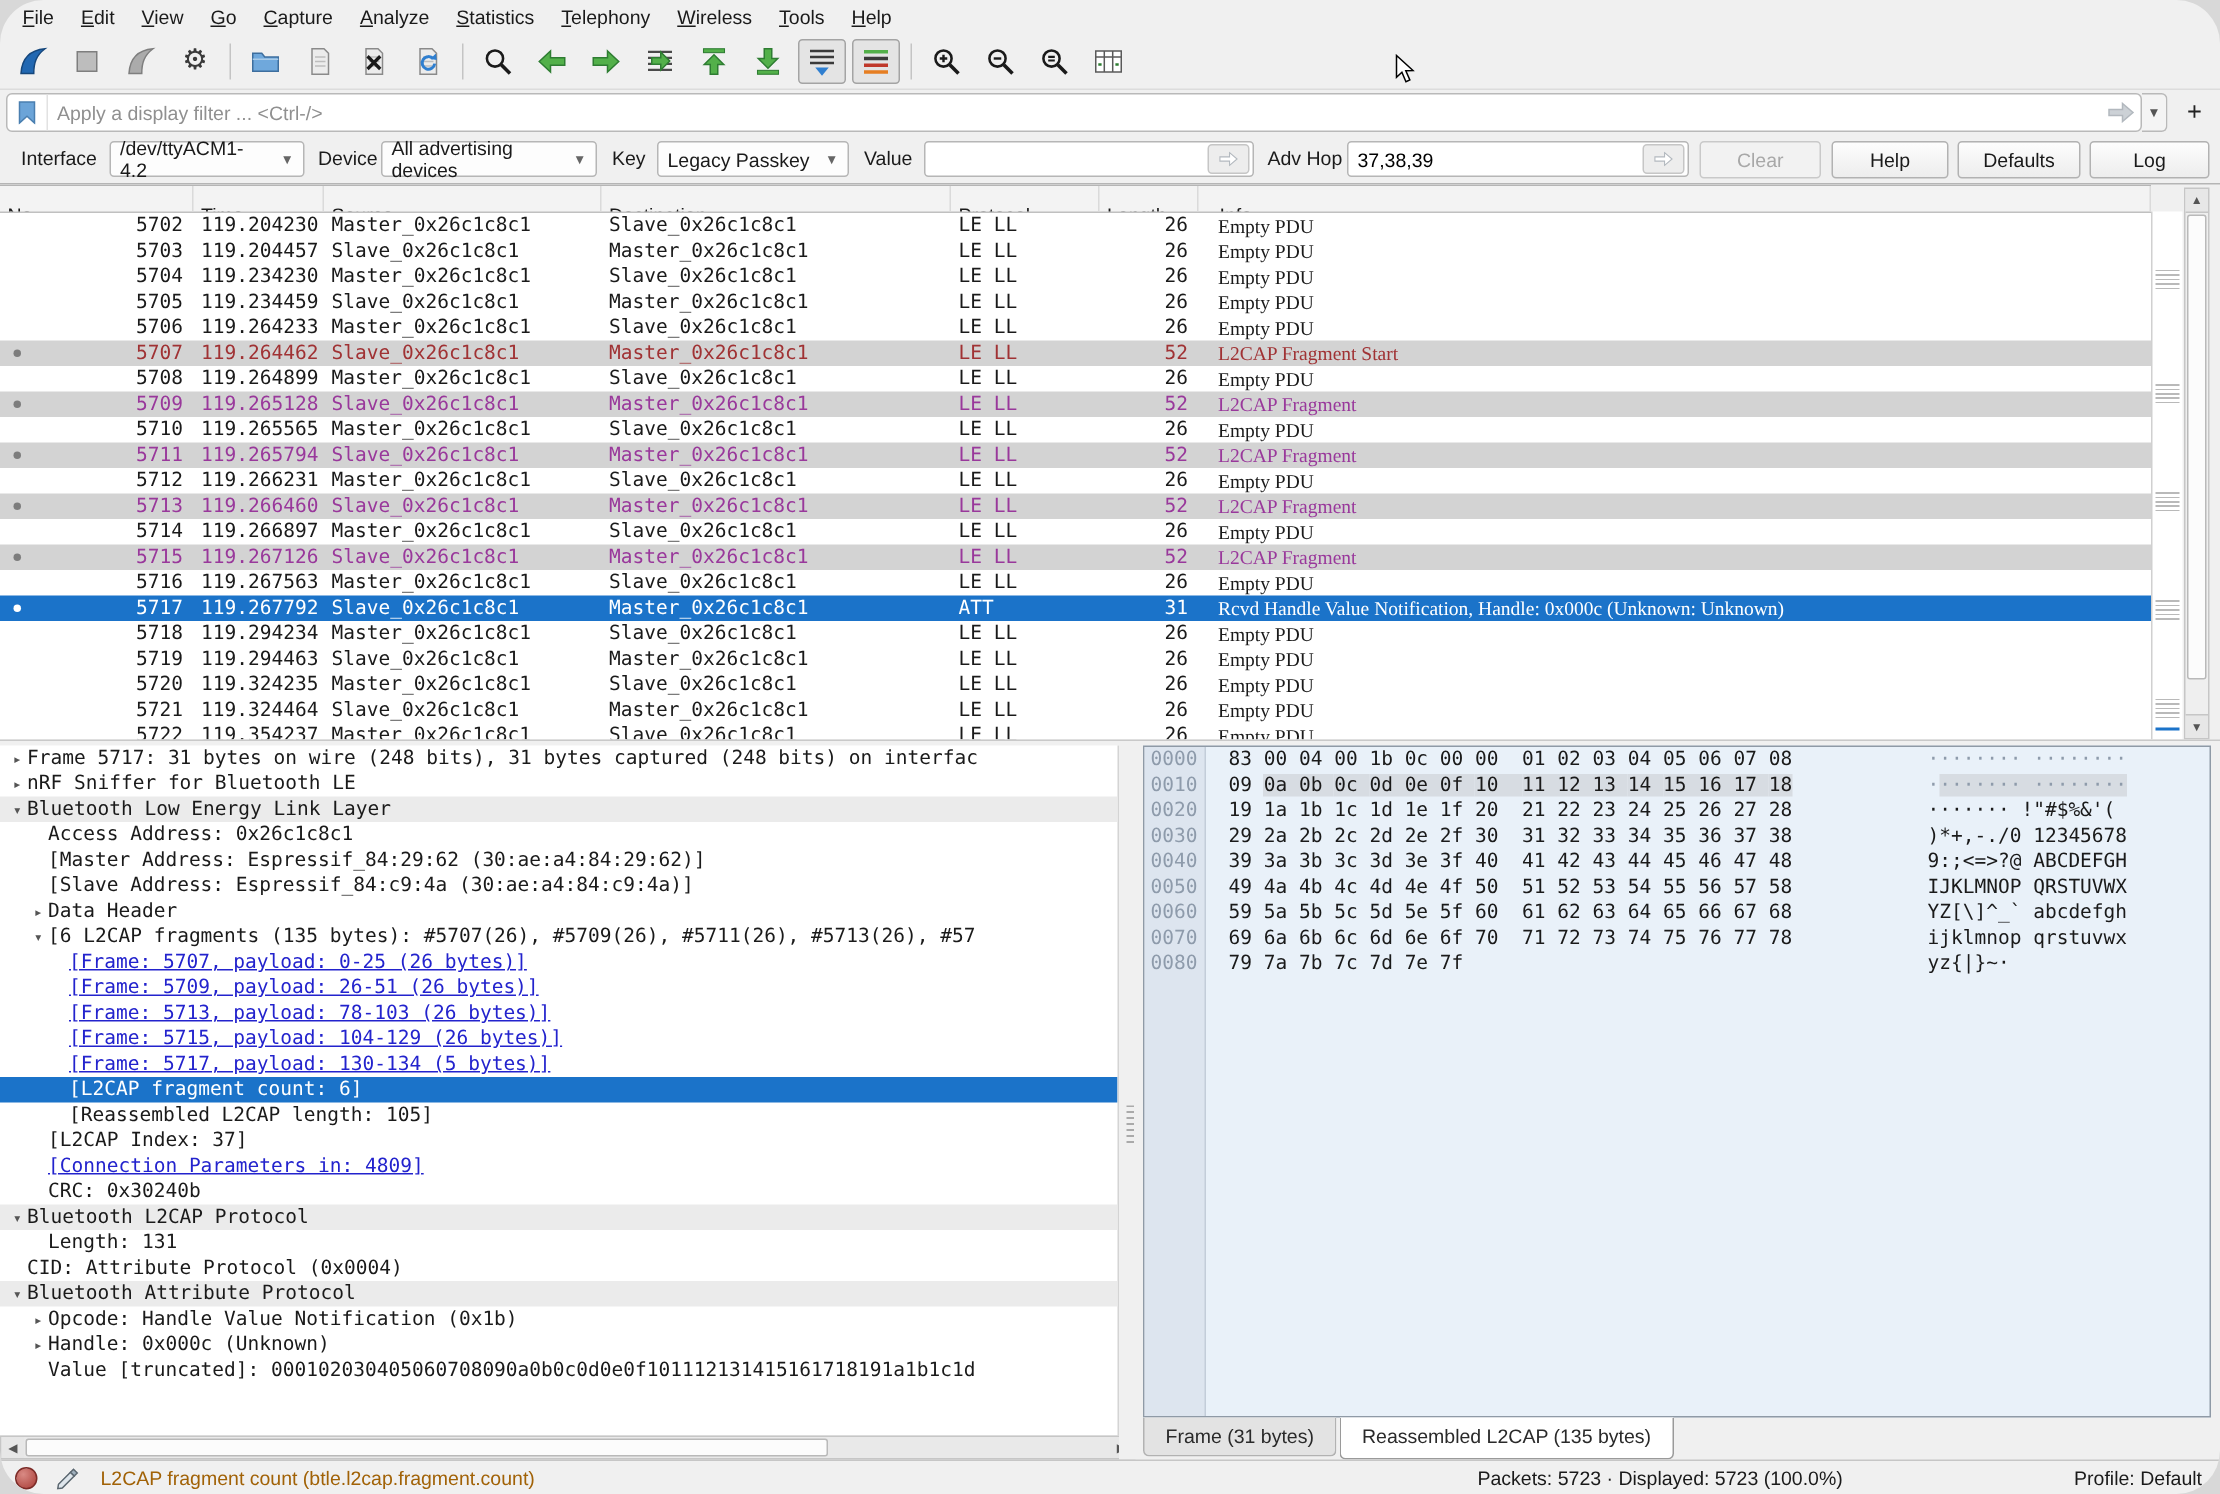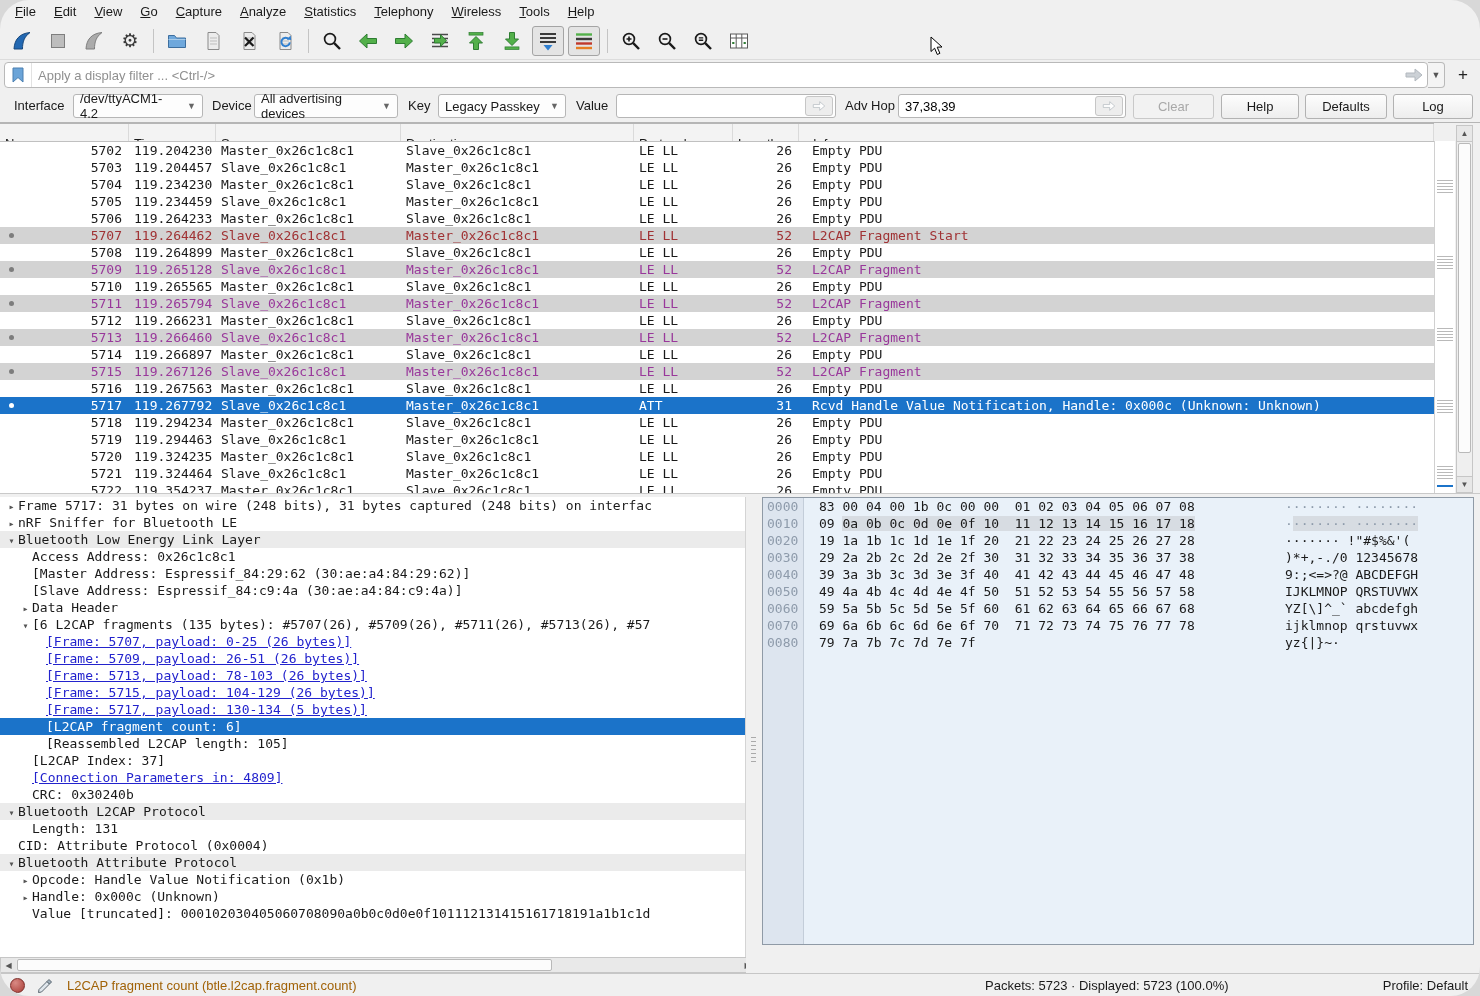--- a/index.html
+++ b/index.html
@@ -43,21 +43,21 @@
 
   
   #plist{position:absolute;left:0;top:123px;width:1434px;height:370px;background:#fff;border-top:1px solid #b5b5b5;box-sizing:border-box;}
   #plist-header{position:absolute;left:0;top:0;width:100%;height:18px;background:#f3f3f3;border-bottom:1px solid #c0c0c0;display:flex;box-sizing:border-box;}
   .hcell{border-right:1px solid #dadada;box-sizing:border-box;padding:12px 0 0 5px;white-space:nowrap;overflow:hidden;color:#1a1a1a;}
   #plist-rows{position:absolute;left:0;top:18px;width:100%;height:351px;overflow:hidden;}
   .prow{display:flex;height:17px;line-height:17px;font-size:13px;white-space:nowrap;position:relative;}
   .pcell{box-sizing:border-box;overflow:hidden;white-space:pre;}
   .prow .c-no{text-align:right;padding-right:7px;}
   .prow .c-len{text-align:right;padding-right:7px;}
-  .prow .c-info{padding-left:13px;flex:1;}
+  .prow .c-info{padding-left:13px;flex:1;font-family:Liberation Serif, serif;}
   .prow .c-src,.prow .c-dst,.prow .c-proto{padding-left:5px;}
   .prow.fragstart{background:#d3d3d3;color:#a03234;}
   .prow.frag{background:#d3d3d3;color:#99389b;}
   .prow.selected{background:#1b73c9;color:#fff;}
   .rowdot{position:absolute;left:9px;top:6px;width:5px;height:5px;border-radius:50%;background:#7d7d7d;}
   .prow.selected .rowdot{background:#fff;}
 
   
   #pl-minimap{position:absolute;left:1434px;top:141px;width:21px;height:352px;background:#fff;border-left:1px solid #d0d0d0;box-sizing:border-box;}
   .mm-group{position:absolute;left:2px;right:2px;height:14px;background:repeating-linear-gradient(#b9b9b9 0 1px,transparent 1px 3px);}
@@ -581,20 +581,24 @@
         <div class="hexrow"><span class="off">0010</span><span class="bytes"><span>09 </span><span class="hl">0a </span><span class="hl">0b </span><span class="hl">0c </span><span class="hl">0d </span><span class="hl">0e </span><span class="hl">0f </span><span class="hl">10  </span><span class="hl">11 </span><span class="hl">12 </span><span class="hl">13 </span><span class="hl">14 </span><span class="hl">15 </span><span class="hl">16 </span><span class="hl">17 </span><span class="hl">18</span></span><span class="ascii dim"><span>·</span><span class="hl">······· ········</span></span></div>
         <div class="hexrow"><span class="off">0020</span><span class="bytes"><span>19 </span><span>1a </span><span>1b </span><span>1c </span><span>1d </span><span>1e </span><span>1f </span><span>20  </span><span>21 </span><span>22 </span><span>23 </span><span>24 </span><span>25 </span><span>26 </span><span>27 </span><span>28</span></span><span class="ascii">······· !"#$%&amp;'(</span></div>
         <div class="hexrow"><span class="off">0030</span><span class="bytes"><span>29 </span><span>2a </span><span>2b </span><span>2c </span><span>2d </span><span>2e </span><span>2f </span><span>30  </span><span>31 </span><span>32 </span><span>33 </span><span>34 </span><span>35 </span><span>36 </span><span>37 </span><span>38</span></span><span class="ascii">)*+,-./0 12345678</span></div>
         <div class="hexrow"><span class="off">0040</span><span class="bytes"><span>39 </span><span>3a </span><span>3b </span><span>3c </span><span>3d </span><span>3e </span><span>3f </span><span>40  </span><span>41 </span><span>42 </span><span>43 </span><span>44 </span><span>45 </span><span>46 </span><span>47 </span><span>48</span></span><span class="ascii">9:;&lt;=&gt;?@ ABCDEFGH</span></div>
         <div class="hexrow"><span class="off">0050</span><span class="bytes"><span>49 </span><span>4a </span><span>4b </span><span>4c </span><span>4d </span><span>4e </span><span>4f </span><span>50  </span><span>51 </span><span>52 </span><span>53 </span><span>54 </span><span>55 </span><span>56 </span><span>57 </span><span>58</span></span><span class="ascii">IJKLMNOP QRSTUVWX</span></div>
         <div class="hexrow"><span class="off">0060</span><span class="bytes"><span>59 </span><span>5a </span><span>5b </span><span>5c </span><span>5d </span><span>5e </span><span>5f </span><span>60  </span><span>61 </span><span>62 </span><span>63 </span><span>64 </span><span>65 </span><span>66 </span><span>67 </span><span>68</span></span><span class="ascii">YZ[\]^_` abcdefgh</span></div>
         <div class="hexrow"><span class="off">0070</span><span class="bytes"><span>69 </span><span>6a </span><span>6b </span><span>6c </span><span>6d </span><span>6e </span><span>6f </span><span>70  </span><span>71 </span><span>72 </span><span>73 </span><span>74 </span><span>75 </span><span>76 </span><span>77 </span><span>78</span></span><span class="ascii">ijklmnop qrstuvwx</span></div>
         <div class="hexrow"><span class="off">0080</span><span class="bytes"><span>79 </span><span>7a </span><span>7b </span><span>7c </span><span>7d </span><span>7e </span><span>7f</span></span><span class="ascii">yz{|}~·</span></div>
       </div>
   </div>
+  <div id="hextabs">
+      <div class="htab">Frame (31 bytes)</div>
+      <div class="htab active">Reassembled L2CAP (135 bytes)</div>
+    </div>
 
   <div id="statusbar">
     <div id="expert-dot"></div>
     <svg id="comment-icon" viewBox="0 0 16 16">
         <path d="M2 12.5 L10 4.5 L12.5 7 L4.5 15 L1.5 15.5 Z" fill="#dfe6ec" stroke="#5b6770"></path>
         <path d="M10 4.5 L12 2.5 L14.5 5 L12.5 7 Z" fill="#9fb0bd" stroke="#5b6770"></path>
       </svg>
     <span id="status-field">L2CAP fragment count (btle.l2cap.fragment.count)</span>
     <span id="status-packets">Packets: 5723 · Displayed: 5723 (100.0%)</span>
     <span id="status-profile">Profile: Default</span>

